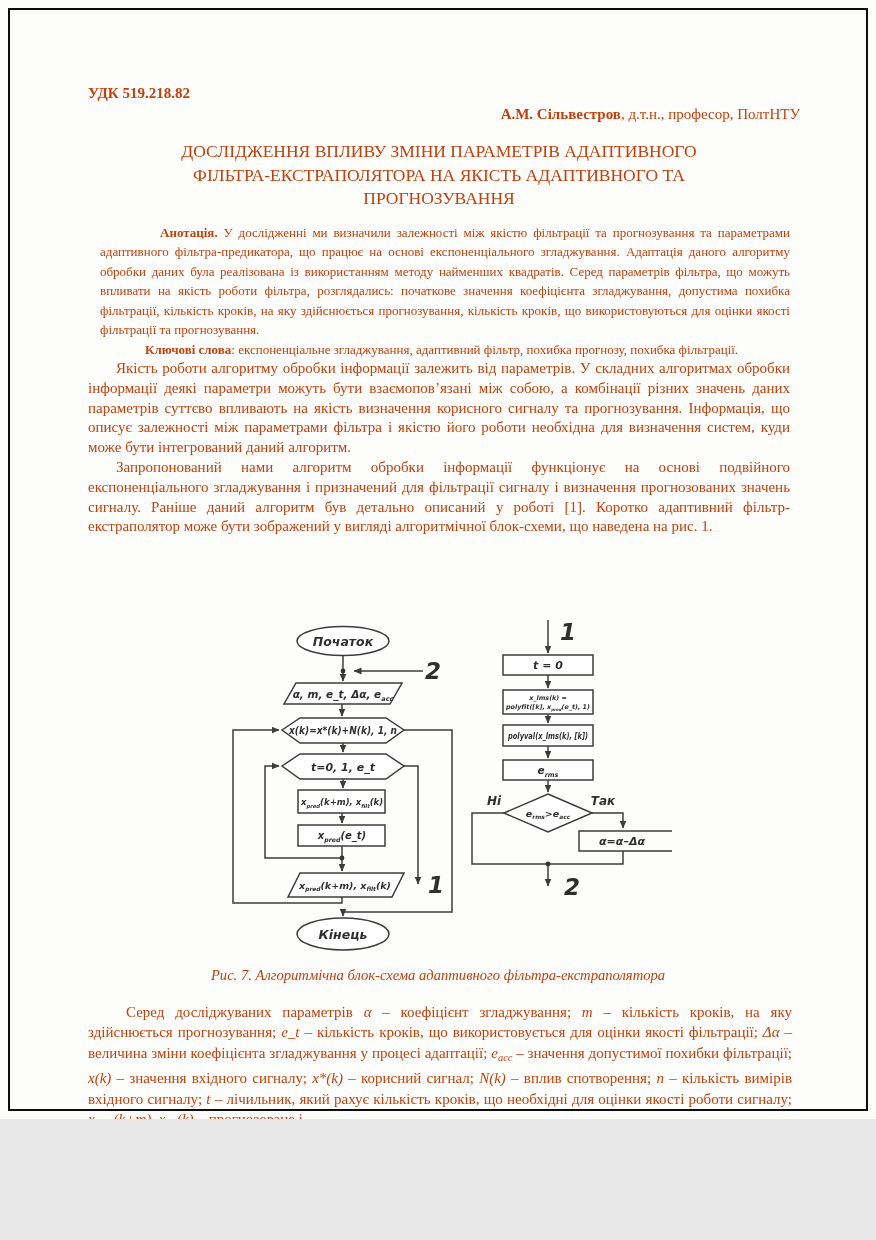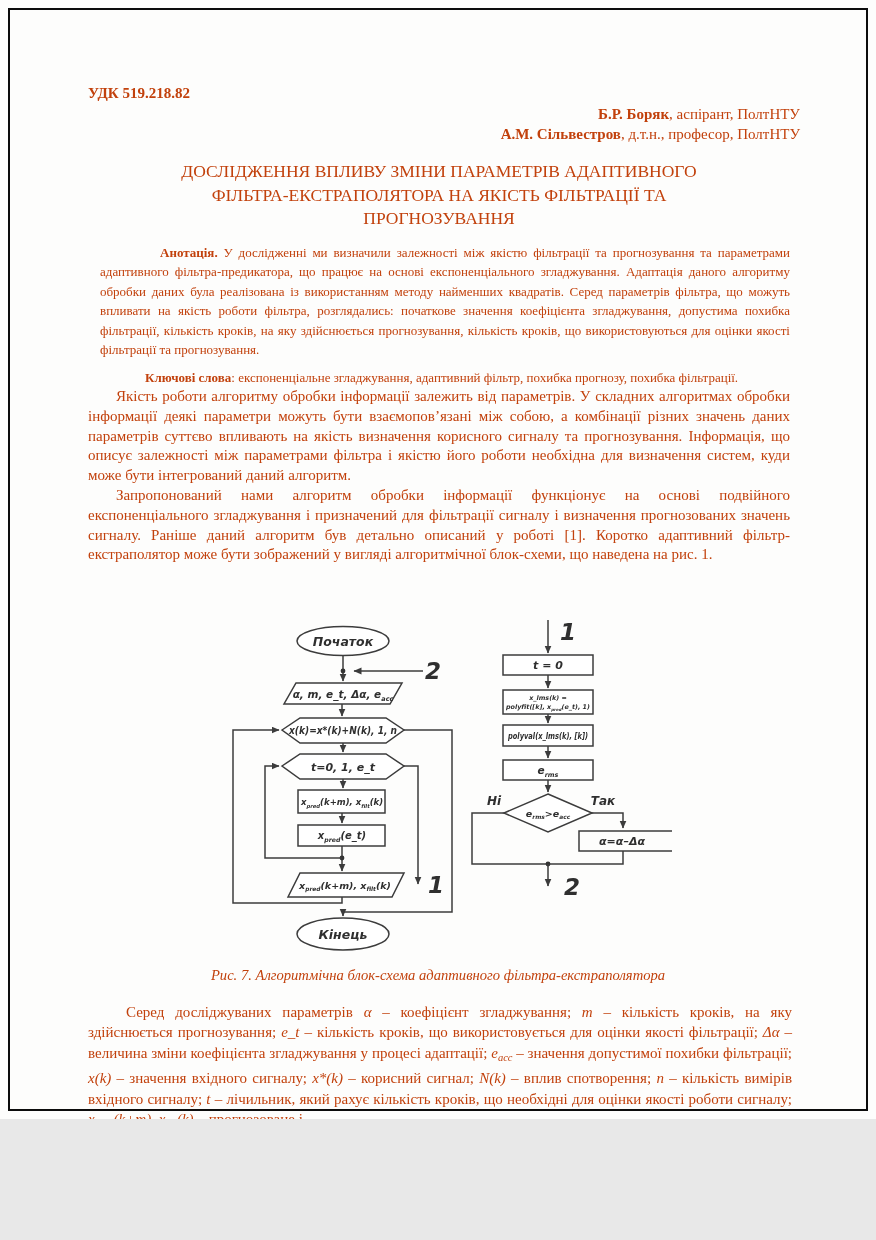--- a/index.html
+++ b/index.html
@@ -5,21 +5,21 @@
   html,body{margin:0;padding:0;background:#e8e8e8;}
   .page{position:relative;width:876px;height:1119px;background:#fdfdfc;overflow:hidden;
         font-family:"Liberation Serif",serif;color:#c2410c;}
   .frame{position:absolute;left:8px;top:8px;right:8px;bottom:8px;border:2px solid #0c0c0c;pointer-events:none;}
   .col{position:absolute;left:88px;top:84px;width:702px;}
   .udk{font-weight:bold;font-size:15px;line-height:19px;}
   .authors{text-align:right;font-size:15px;line-height:20px;margin:1px -10px 0 0;}
   .title{margin:16px 0 0;text-align:center;font-weight:normal;font-size:17.5px;line-height:23.5px;}
   .abstract{margin:12px 0 0;padding-left:12px;font-size:13px;line-height:19.5px;
             text-align:justify;text-indent:60px;}
-  .kw{margin-top:8px;text-indent:45px;}
+  .kw{margin-top:0;text-indent:45px;}
   .body{margin:0;font-size:15px;line-height:19.8px;text-align:justify;text-indent:28px;}
   .p1{margin-top:0;}
   .para3{position:absolute;left:88px;top:1002px;width:704px;line-height:20.4px;text-indent:38px;font-family:Liberation Serif, serif;}
   .i{font-style:italic;}
   .sub{font-style:italic;font-size:0.7em;vertical-align:-0.3em;}
   .caption{position:absolute;left:0;top:967px;width:100%;text-align:center;
            font-style:italic;font-size:14.6px;}
   .pagenum{position:absolute;left:0;top:1148px;width:100%;text-align:center;font-size:15px;}
   .flow{position:absolute;left:0;top:612px;}
   .fl{font-family:"DejaVu Sans",sans-serif;font-style:italic;font-weight:bold;
@@ -33,27 +33,26 @@
 </head>
 <body>
 
 <div class="page">
   <div class="frame"></div>
 
   <div class="col">
     <div class="udk">УДК 519.218.82</div>
 
     <div class="authors">
-      <div><b>Б.Р. Боряк</b><span>, аспірант, ПолтНТУ</span></div>
       <div><b>А.М. Сільвестров</b><span>, д.т.н., професор, ПолтНТУ</span></div>
     </div>
 
     <div class="title">
       <div>ДОСЛІДЖЕННЯ ВПЛИВУ ЗМІНИ ПАРАМЕТРІВ АДАПТИВНОГО</div>
-      <div>ФІЛЬТРА-ЕКСТРАПОЛЯТОРА НА ЯКІСТЬ ФІЛЬТРАЦІЇ ТА</div>
+      <div>ФІЛЬТРА-ЕКСТРАПОЛЯТОРА НА ЯКІСТЬ АДАПТИВНОГО ТА</div>
       <div>ПРОГНОЗУВАННЯ</div>
     </div>
 
     <p class="abstract"><b>Анотація.</b><span> У дослідженні ми визначили залежності між якістю фільтрації та прогнозування та параметрами адаптивного фільтра-предикатора, що працює на основі експоненціального згладжування. Адаптація даного алгоритму обробки даних була реалізована із використанням методу найменших квадратів. Серед параметрів фільтра, що можуть впливати на якість роботи фільтра, розглядались: початкове значення коефіцієнта згладжування, допустима похибка фільтрації, кількість кроків, на яку здійснюється прогнозування, кількість кроків, що використовуються для оцінки якості фільтрації та прогнозування.</span></p>
 
     <p class="abstract kw"><b>Ключові слова</b><span>: експоненціальне згладжування, адаптивний фільтр, похибка прогнозу, похибка фільтрації.</span></p>
 
     <p class="body p1">Якість роботи алгоритму обробки інформації залежить від параметрів. У складних алгоритмах обробки інформації деякі параметри можуть бути взаємопов’язані між собою, а комбінації різних значень даних параметрів суттєво впливають на якість визначення корисного сигналу та прогнозування. Інформація, що описує залежності між параметрами фільтра і якістю його роботи необхідна для визначення систем, куди може бути інтегрований даний алгоритм.</p>
     <p class="body">Запропонований нами алгоритм обробки інформації функціонує на основі подвійного експоненціального згладжування і призначений для фільтрації сигналу і визначення прогнозованих значень сигналу. Раніше даний алгоритм був детально описаний у роботі [1]. Коротко адаптивний фільтр-екстраполятор може бути зображений у вигляді алгоритмічної блок-схеми, що наведена на рис. 1.</p>
   </div>

